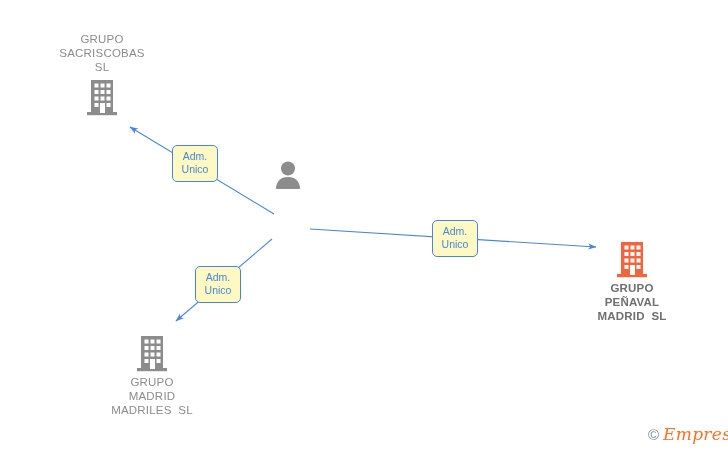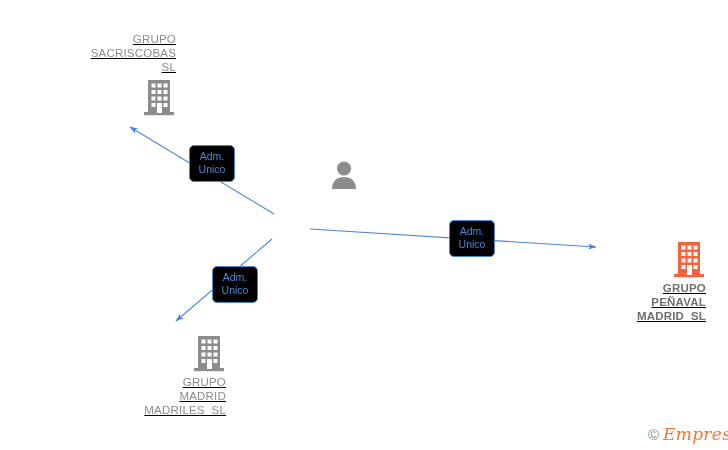--- a/index.html
+++ b/index.html
@@ -19,23 +19,22 @@
   }
   #edges {
     position: absolute;
     left: 0;
     top: 0;
     width: 728px;
     height: 450px;
   }
   .node {
     position: absolute;
-    text-align: right;
+    text-align: center;
     user-select: none;
-    text-decoration: underline;
   }
   .node-caption {
     font-size: 11.5px;
     line-height: 14px;
     color: #8c8c8c;
     letter-spacing: 0.2px;
     white-space: pre;
   }
   .node-caption.person-name {
     color: #9a9a9a;
@@ -46,28 +45,27 @@
   }
   .icon-wrap {
     display: block;
     line-height: 0;
   }
   .edge-label {
     position: absolute;
     box-sizing: border-box;
     border: 1px solid #4a86d8;
     border-radius: 5px;
-    background: #000000;
+    background: #fef9c3;
     color: #4a86d8;
     font-size: 10.5px;
     line-height: 13px;
     text-align: center;
     padding: 4px 6px 5px 6px;
     white-space: pre-line;
-    margin-left: 17px;
   }
   .watermark {
     position: absolute;
     display: flex;
     align-items: center;
     gap: 4px;
   }
   .wm-c {
     font-size: 15px;
     color: #7b8f99;

